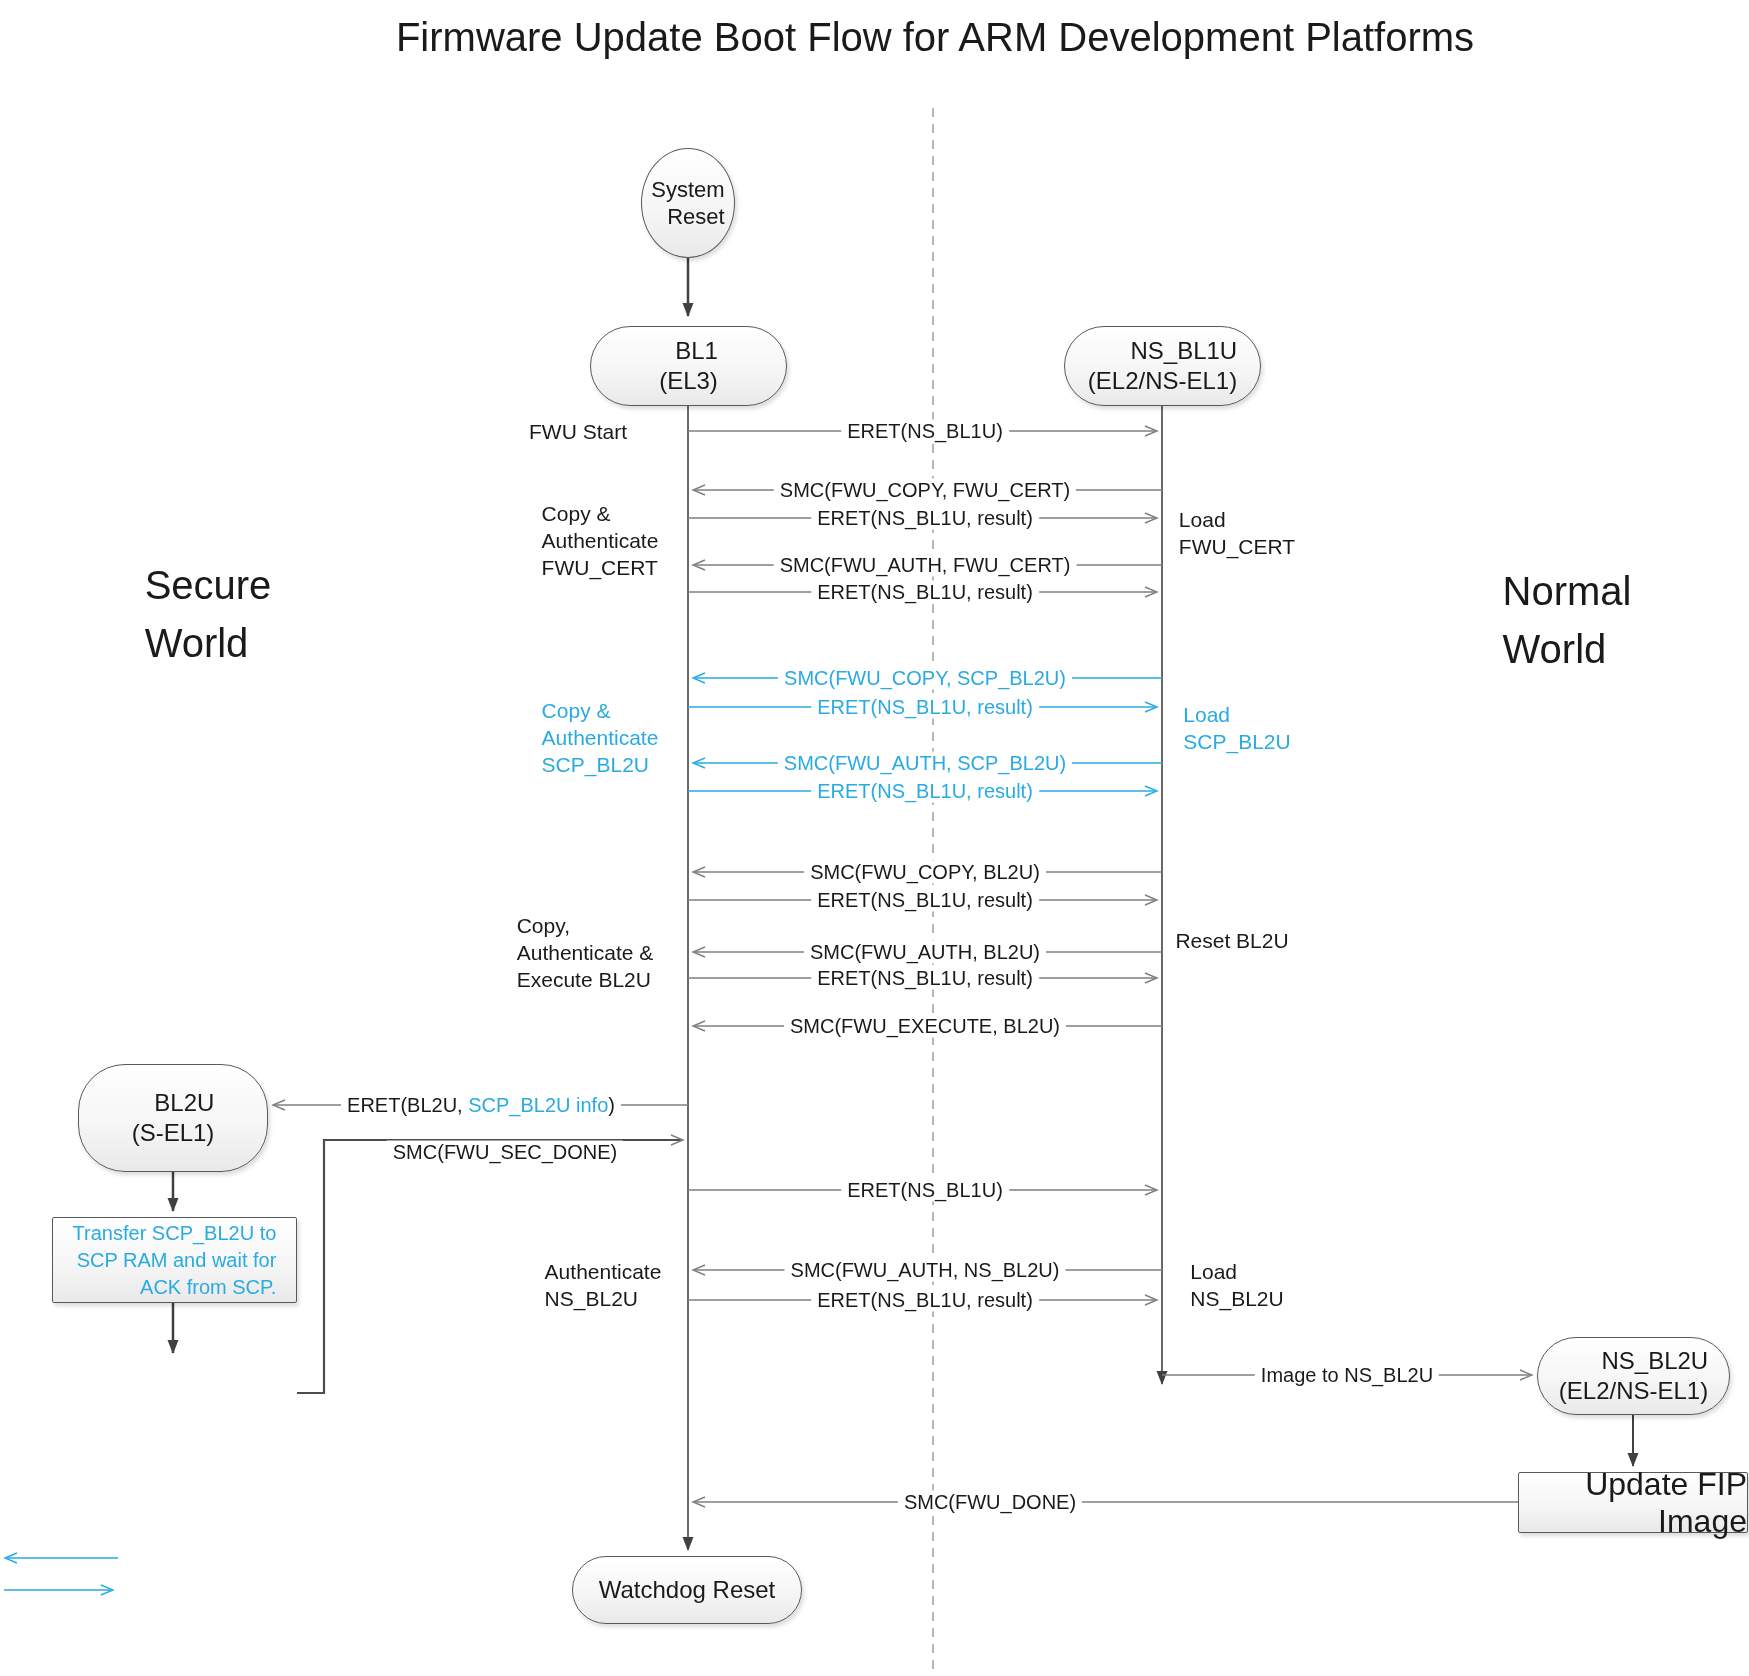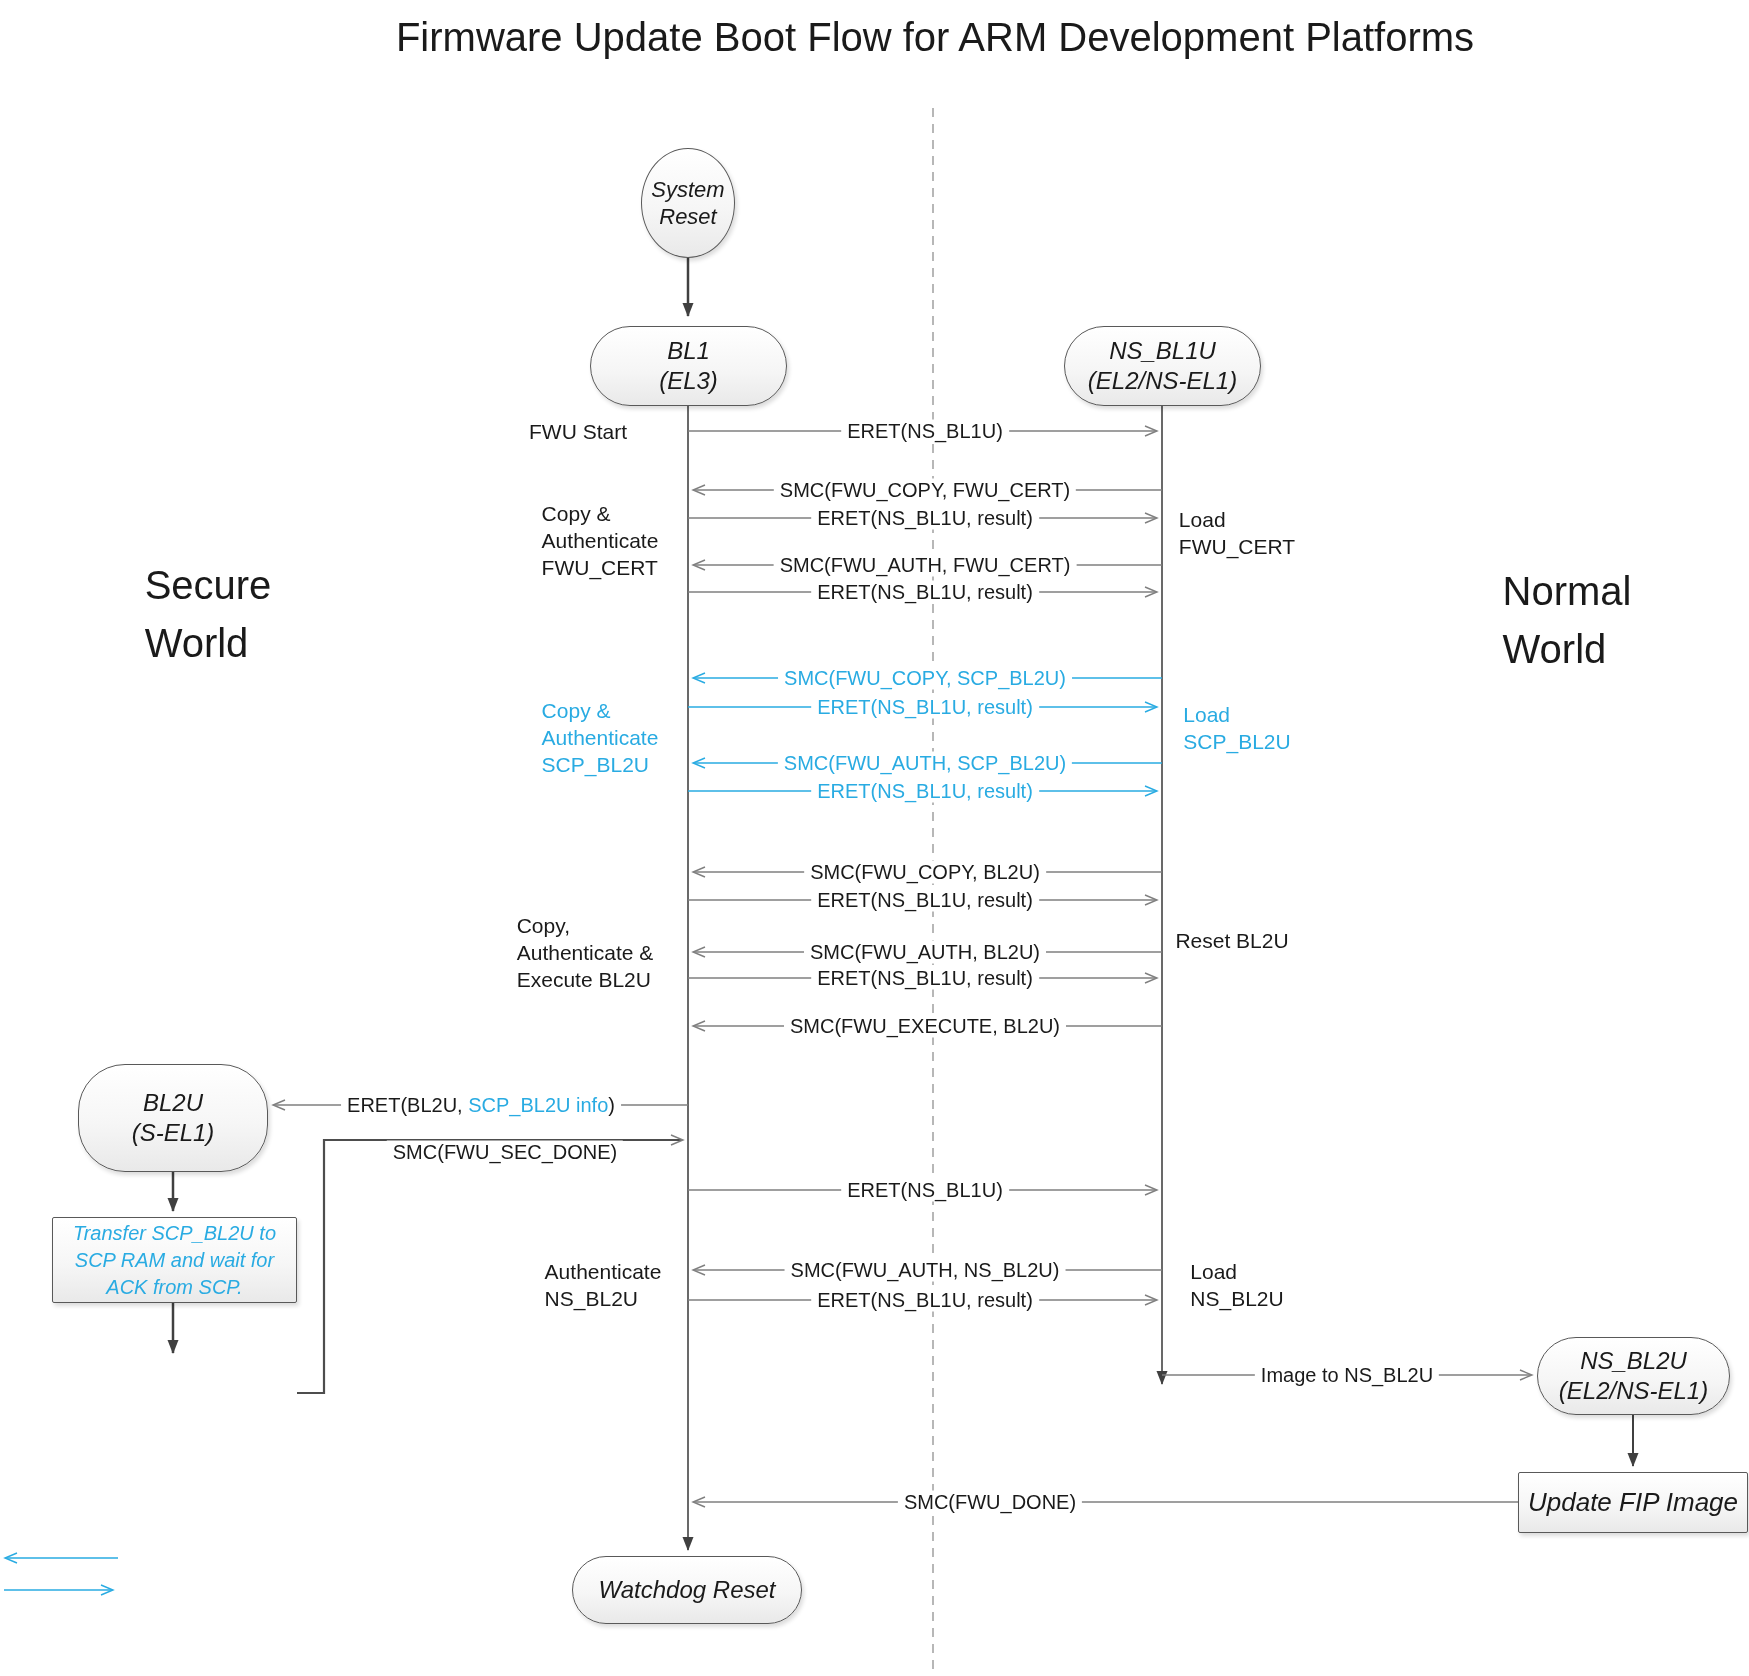--- a/index.html
+++ b/index.html
@@ -6,24 +6,23 @@
   #canvas{
     position:relative; width:1749px; height:1676px; background:#ffffff;
     font-family:"Liberation Sans", sans-serif; color:#1a1a1a; overflow:hidden;
   }
   #wires{position:absolute;left:0;top:0;width:1749px;height:1676px;}
   .node{
     position:absolute; box-sizing:border-box;
     border:1.6px solid #595959;
     background:linear-gradient(180deg,#ffffff 0%,#f6f6f6 55%,#e9e9e9 100%);
     display:flex; align-items:center; justify-content:center;
-    text-align:center; white-space:pre-line;
+    text-align:right; white-space:pre-line;
     box-shadow:2px 3px 4px rgba(0,0,0,.14);
     color:#1a1a1a;
-    font-style:italic;
   }
   .lbl{
     position:absolute; transform:translate(-50%,-50%);
     text-align:left; white-space:pre-line; color:#1a1a1a;
     font-size:21px; line-height:27px;
   }
   .msg{
     position:absolute; transform:translate(-50%,-50%);
     background:#ffffff; padding:0 6px; white-space:nowrap;
     font-size:20px; color:#1a1a1a;
@@ -102,21 +101,21 @@
 (EL3)</div>
   <div class="node" style="left:1064px; top:326px; width:197px; height:80px; border-radius:40px; font-size:24px; line-height:30px;">NS_BL1U
 (EL2/NS-EL1)</div>
   <div class="node" style="left:78px; top:1064px; width:190px; height:108px; border-radius:47px; font-size:24px; line-height:30px;">BL2U
 (S-EL1)</div>
   <div class="node cyan" style="left:52px; top:1217px; width:245px; height:86px; border-radius:2px; font-size:20px; line-height:27px;">Transfer SCP_BL2U to
 SCP RAM and wait for
 ACK from SCP.</div>
   <div class="node" style="left:1537px; top:1337px; width:193px; height:78px; border-radius:39px; font-size:24px; line-height:30px;">NS_BL2U
 (EL2/NS-EL1)</div>
-  <div class="node" style="left:1518px; top:1472px; width:230px; height:61px; border-radius:2px; font-size:26px;">Update FIP Image</div>
+  <div class="node" style="left:1518px; top:1472px; width:230px; height:61px; border-radius:2px; font-size:32px;">Update FIP Image</div>
   <div class="node" style="left:572px; top:1556px; width:230px; height:68px; border-radius:34px; font-size:24px;">Watchdog Reset</div>
 
   <div class="lbl" style="left:578px; top:431px; white-space:nowrap;">FWU Start</div>
   <div class="lbl" style="left:600px; top:540px;">Copy &amp;
 Authenticate
 FWU_CERT</div>
   <div class="lbl cyan" style="left:600px; top:737px;">Copy &amp;
 Authenticate
 SCP_BL2U</div>
   <div class="lbl" style="left:585px; top:952px;">Copy,

